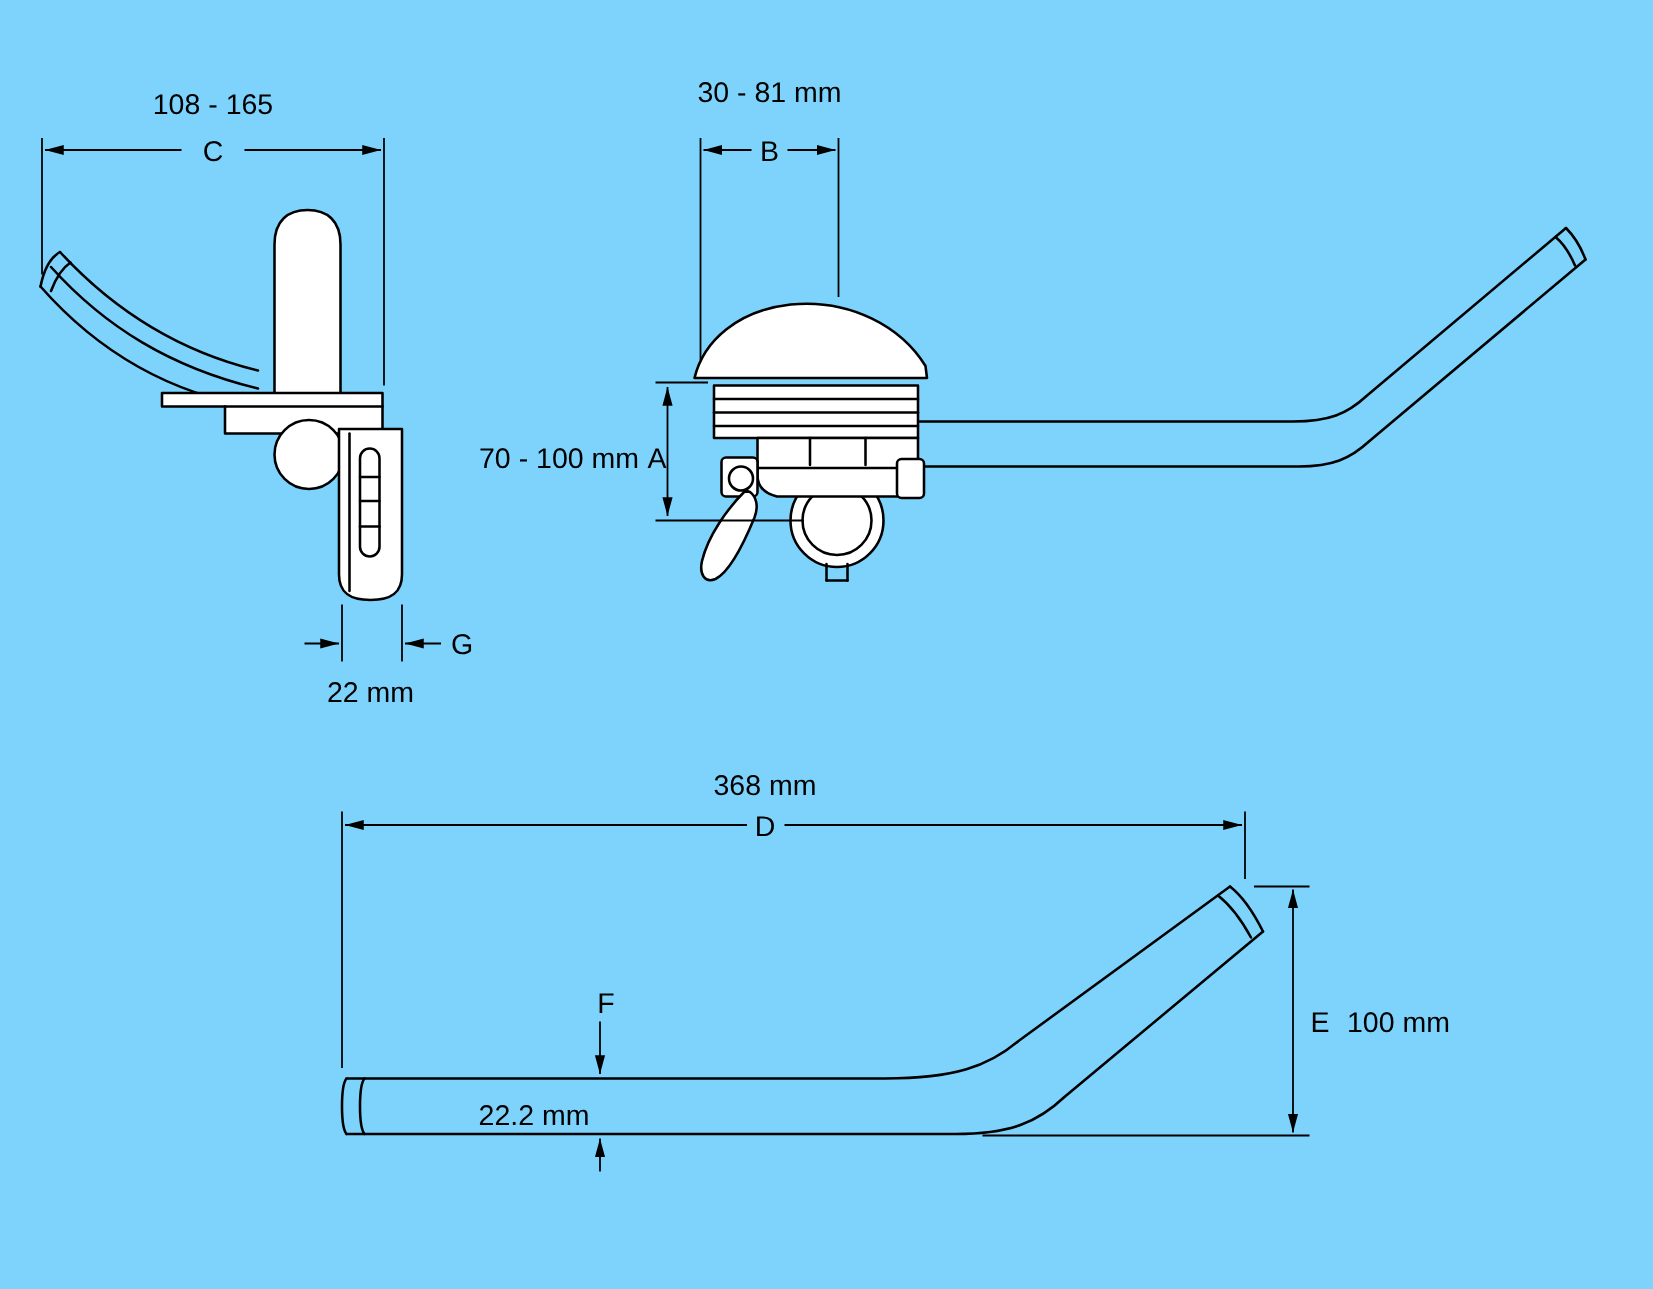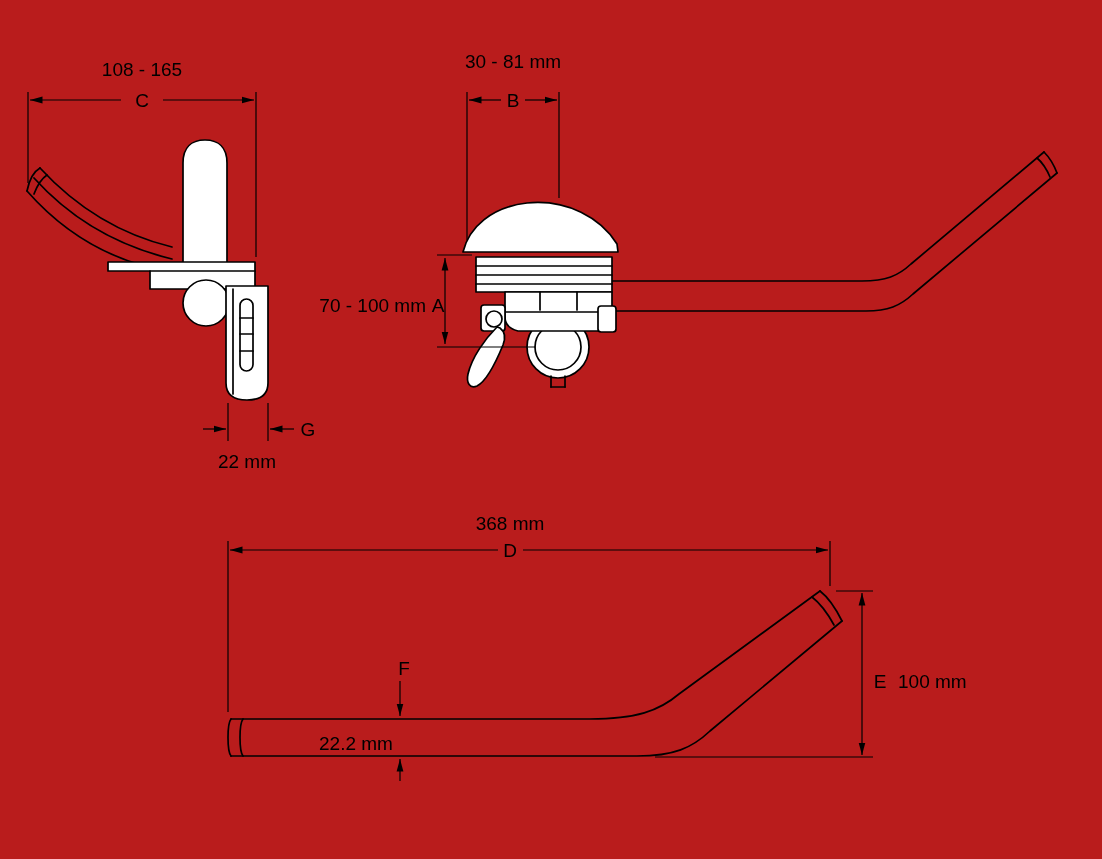--- a/index.html
+++ b/index.html
@@ -1,17 +1,17 @@
 <!DOCTYPE html>
 <html><head>
 <meta charset="utf-8">
 <style>
   html,body { margin:0; padding:0; background:#ffffff; }
   .canvas {
-    width:1102px; height:859px; background:#b91c1c; position:relative;
+    width:1102px; height:859px; background:#7dd3fc; position:relative;
     font-family:"Liberation Sans", sans-serif; overflow:hidden;
   }
   svg { position:absolute; left:0; top:0; }
   .obj  { stroke:#000; stroke-width:1.7; fill:none; stroke-linecap:round; stroke-linejoin:round; }
   .objf { stroke:#000; stroke-width:1.7; fill:#ffffff; stroke-linecap:round; stroke-linejoin:round; }
   .dim  { stroke:#000; stroke-width:1.2; fill:none; }
   text.lbl { fill:#000; stroke:none; font-size:19px; font-family:"Liberation Sans", sans-serif; }
   .mid { text-anchor:middle; }
   .end { text-anchor:end; }
 </style>

